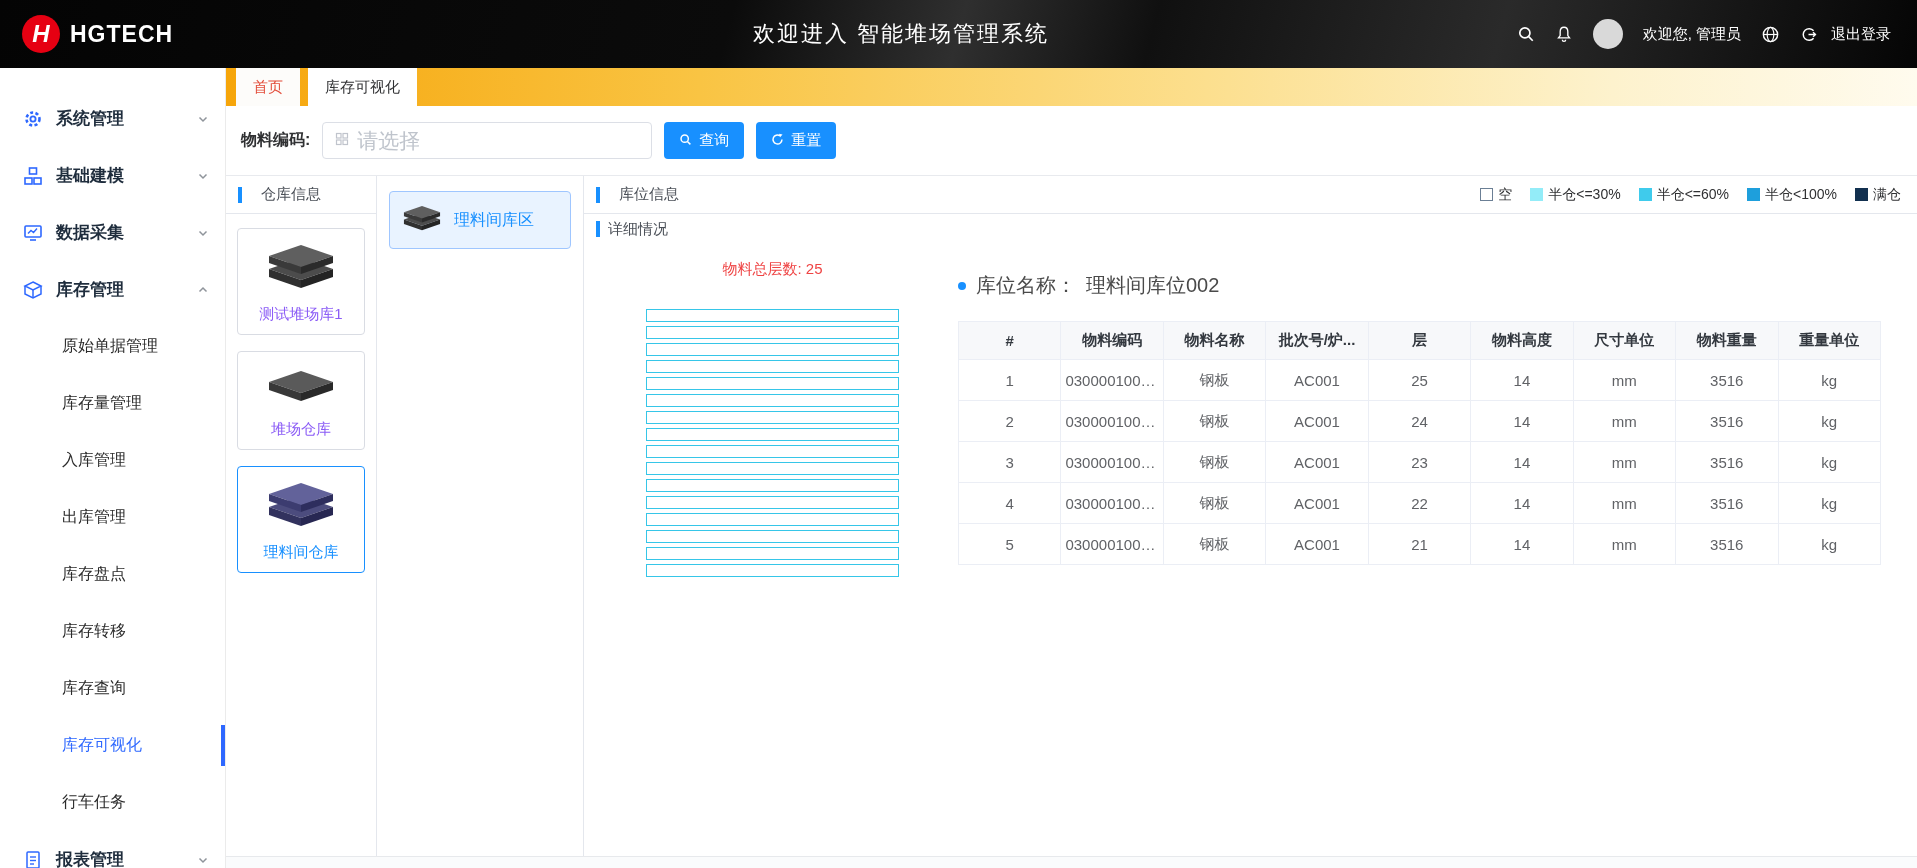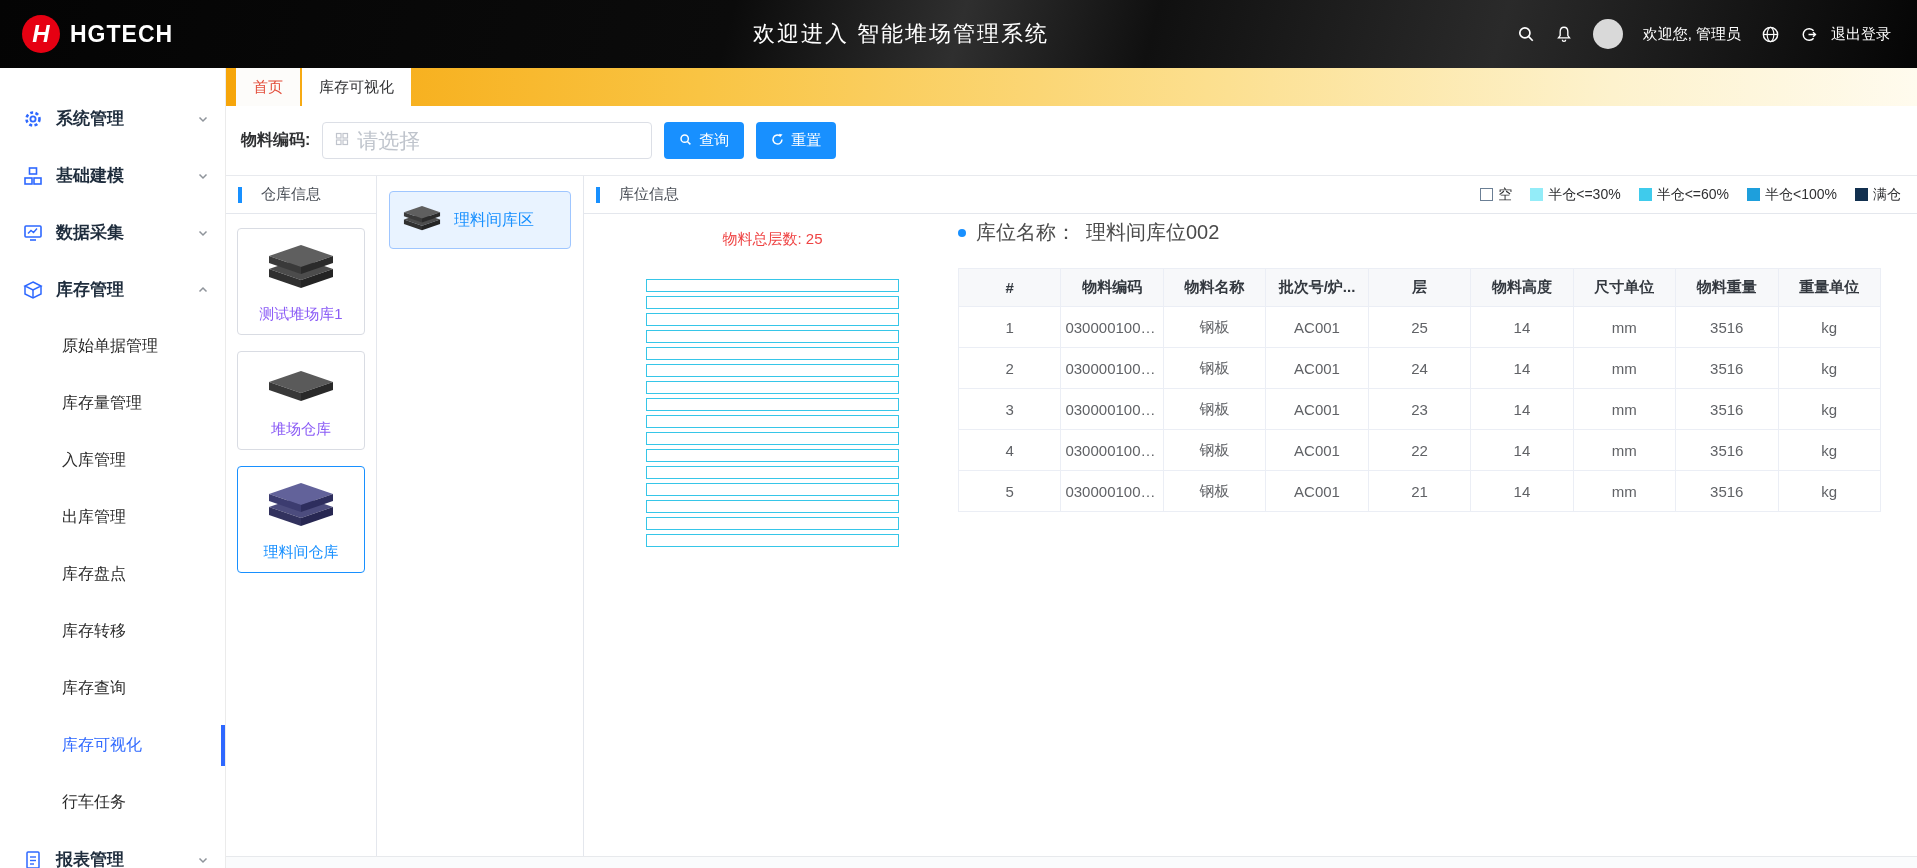--- a/index.html
+++ b/index.html
@@ -28,21 +28,21 @@
   
   .menu-item{height:57px;display:flex;align-items:center;padding:0 16px 0 22px;font-size:17px;font-weight:700;color:#1f2d3d;cursor:pointer}
   .mi-icon{width:22px;height:22px;margin-right:12px;color:#2e68ff;display:inline-flex;align-items:center;justify-content:center}
   .chev{margin-left:auto;color:#8f949b;display:inline-flex}
   .submenu-item{height:57px;display:flex;align-items:center;padding-left:62px;font-size:16px;color:#2b2b2b;cursor:pointer;position:relative}
   .submenu-item.active{color:#2e68ff}
   .submenu-item.active::after{content:"";position:absolute;right:0;top:8px;bottom:8px;width:4px;background:#2e68ff}
 
   
   .tab-bar{height:38px;background:linear-gradient(90deg,#f6a50a 0%,#f9c câ€¦) }
-  .tab-bar{height:38px;display:flex;align-items:stretch;gap:2px;padding-left:10px;
+  .tab-bar{height:38px;display:flex;align-items:stretch;gap:8px;padding-left:10px;
     background:linear-gradient(90deg,#f6a50a 0%,#f9c443 28%,#fcdf8e 58%,#fdf2cd 82%,#fffbee 100%)}
   .tab{display:flex;align-items:center;padding:0 17px;font-size:15px;background:#fff;cursor:pointer;white-space:nowrap}
   .tab-home{color:#e34d3b;background:#fdfcfa}
   .tab.active{color:#303133}
 
   
   .content{flex:1;background:#fff;display:flex;flex-direction:column;min-height:0;overflow:hidden}
   .filter-row{display:flex;align-items:center;gap:12px;padding:16px 0 16px 15px;border-bottom:1px solid #e8eaee}
   .filter-label{font-size:16px;font-weight:700}
   .select{width:330px;height:37px;border:1px solid #dcdfe6;border-radius:4px;display:flex;align-items:center;gap:8px;padding:0 12px;background:#fff}
@@ -90,21 +90,21 @@
 
   
   .details{flex:1;display:flex;flex-direction:column;min-height:0}
   .details-header{height:30px;display:flex;align-items:center;gap:8px;padding:0 12px;font-size:15px;color:#4a4f57}
   .details-body{flex:1;display:flex;min-height:0;overflow:hidden}
   .stack-panel{width:330px;padding-left:62px;flex:none}
   .stack-label{width:253px;text-align:center;font-size:15px;color:#ef4444;margin:16px 0 30px}
   .layer-stack{width:253px;display:flex;flex-direction:column;gap:4px}
   .layer{height:13px;border:1.5px solid #36c6e8;background:#fff;flex:none}
   .table-panel{flex:1;padding-left:44px;padding-right:34px;min-width:0}
-  .slot-title{margin-top:5px;font-size:20px;color:#4a4a4a;display:flex;align-items:center;gap:10px}
+  .slot-title{margin-top:28px;font-size:20px;color:#4a4a4a;display:flex;align-items:center;gap:10px}
   .bullet{width:8px;height:8px;border-radius:50%;background:#1890ff;flex:none}
   table{width:923px;border-collapse:collapse;table-layout:fixed;font-size:15px;color:#606266;margin-top:22px}
   th,td{border:1px solid #ebeef5;text-align:center;overflow:hidden;white-space:nowrap;text-overflow:ellipsis}
   th{height:38px;background:#f7f8fa;font-weight:700;color:#33383f;font-size:15px;padding:0 4px}
   td{height:41px;background:#fff;padding:0 4px}
 
   .hscroll{height:12px;background:#fafbfc;border-top:1px solid #e7e9ec}
 </style>
 </head>
 <body>
@@ -366,20 +366,24 @@
                 </span>
               <span class="lg-item">
                   <i class="lg lg-4"></i>
                   <span>满仓</span>
                 </span>
             </div>
           </div>
 
 
           <div class="details">
+            <div class="details-header">
+              <span class="blue-bar"></span>
+              <span>详细情况</span>
+            </div>
             <div class="details-body">
               <div class="stack-panel">
                 <div class="stack-label">
                   <span>物料总层数:</span>
                   <span>25</span>
                 </div>
                 <div class="layer-stack">
                   <div class="layer"></div>
                   <div class="layer"></div>
                   <div class="layer"></div>

